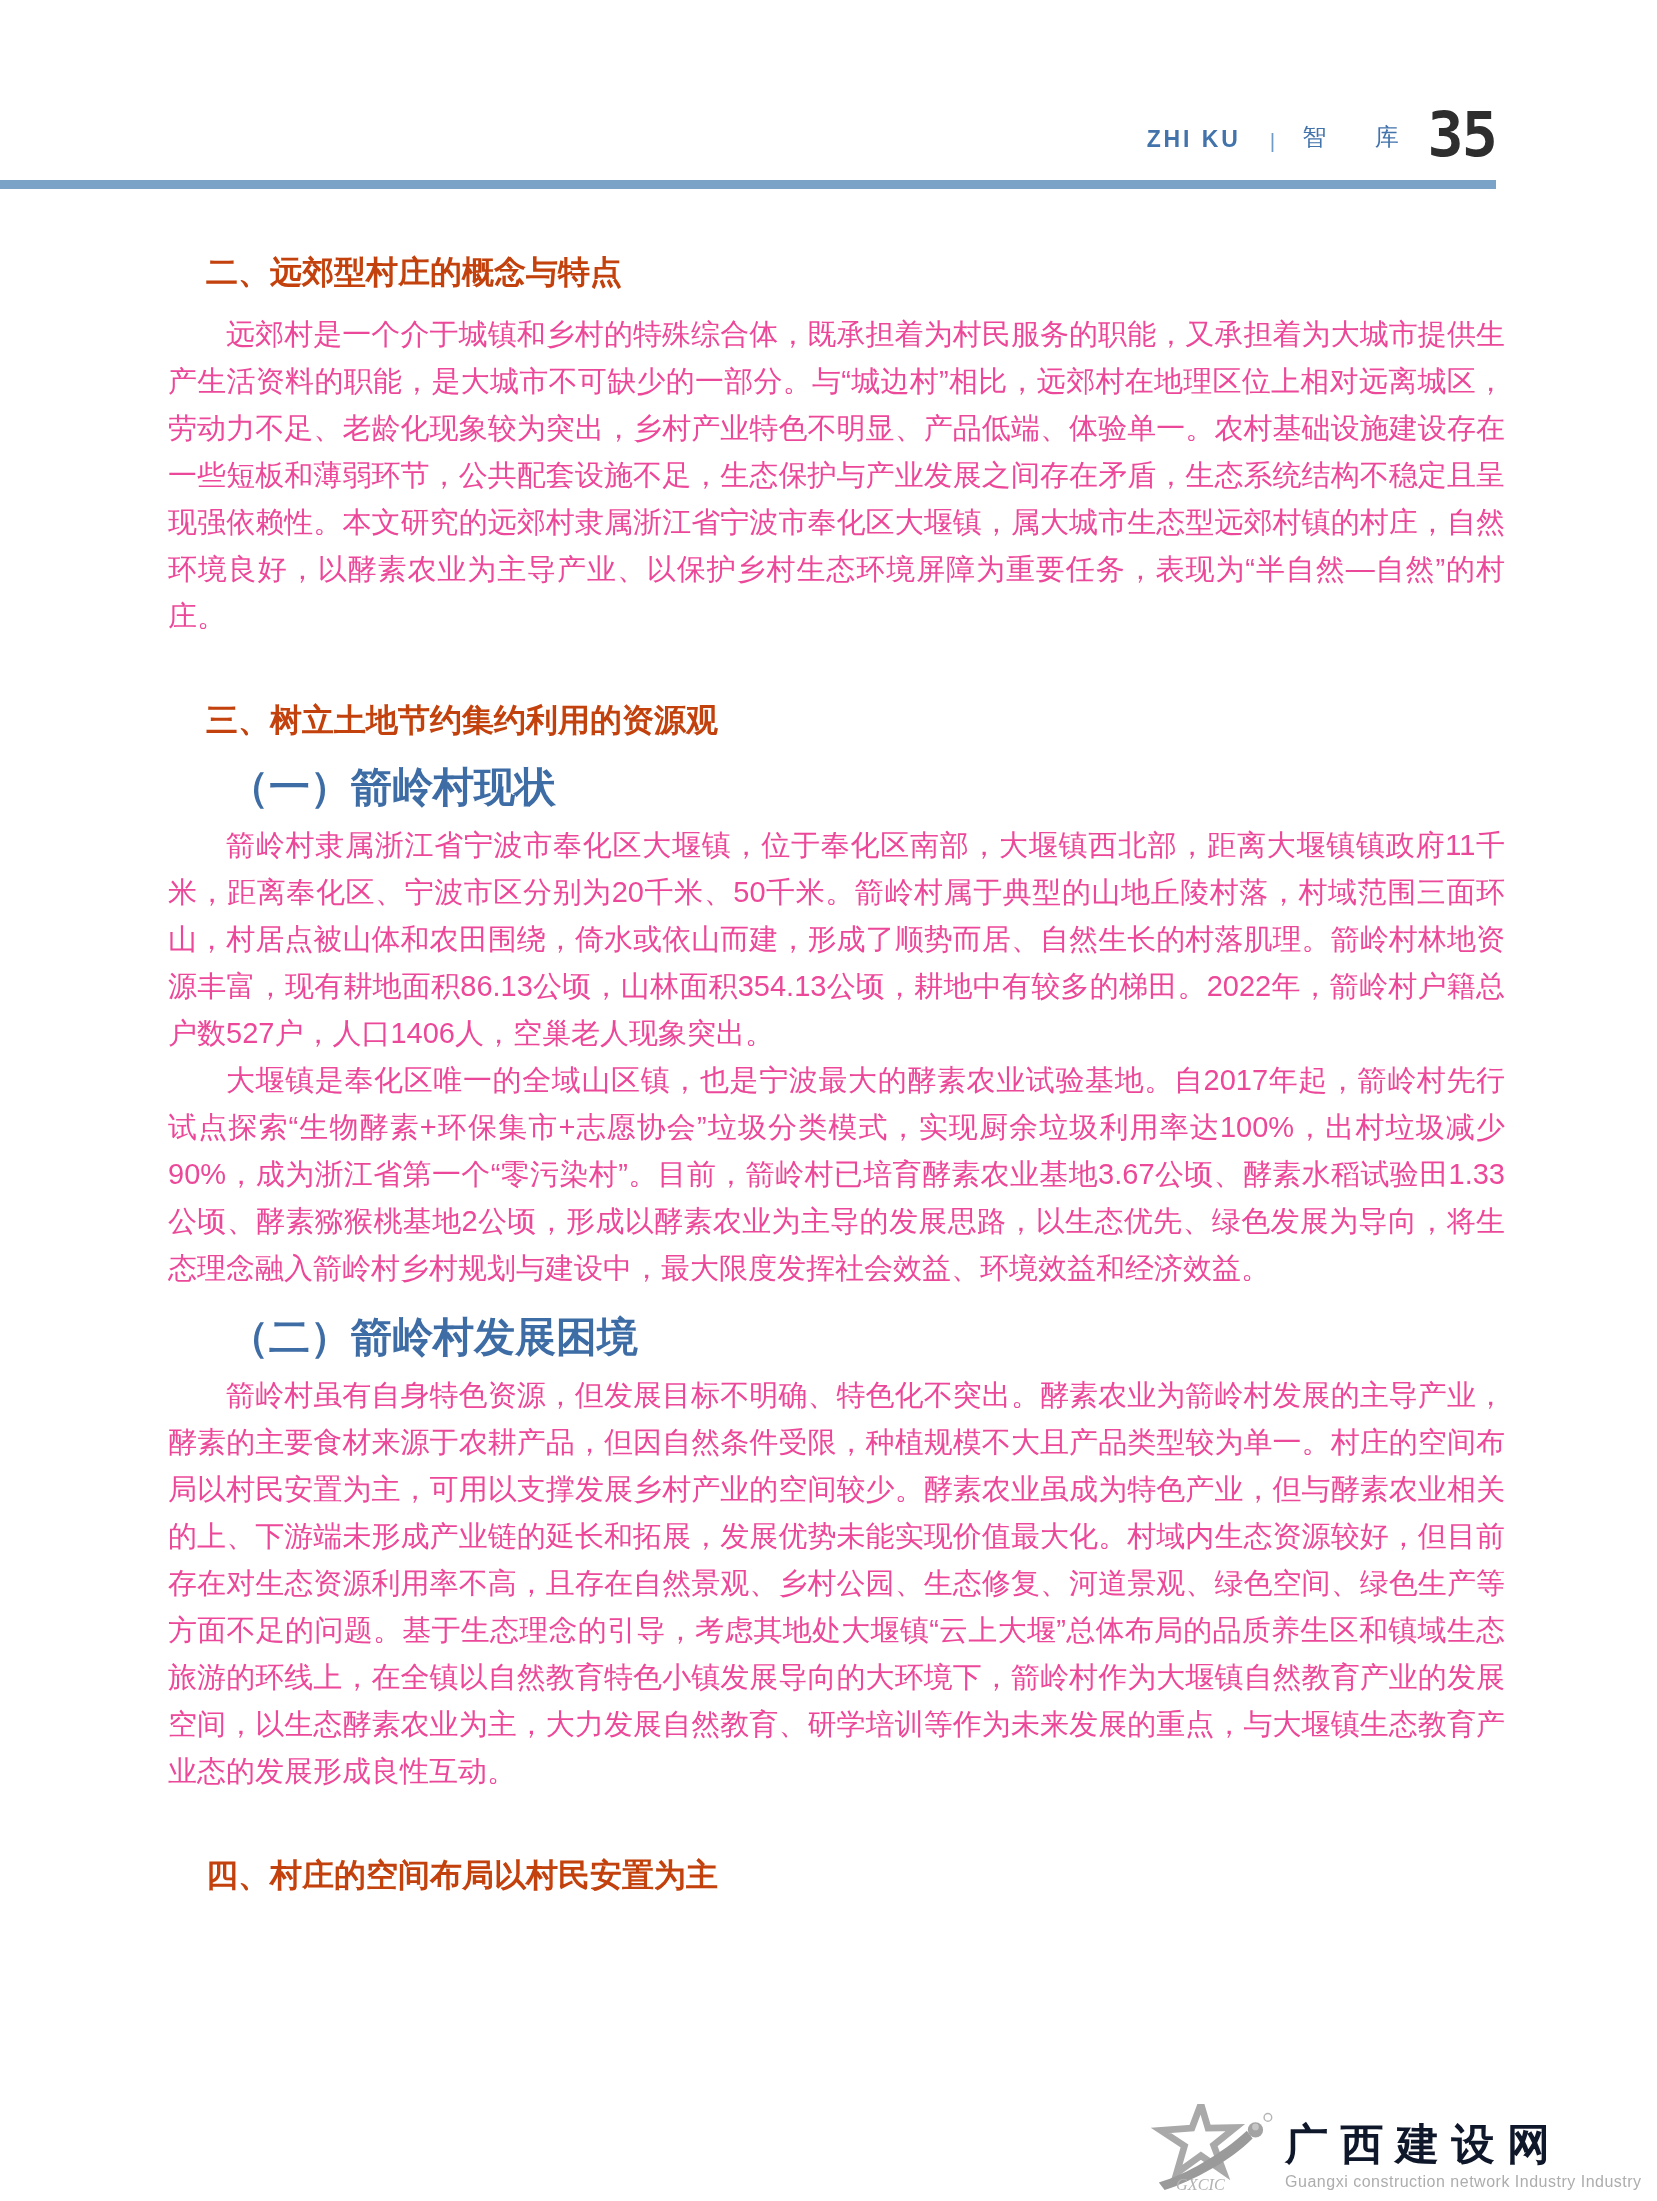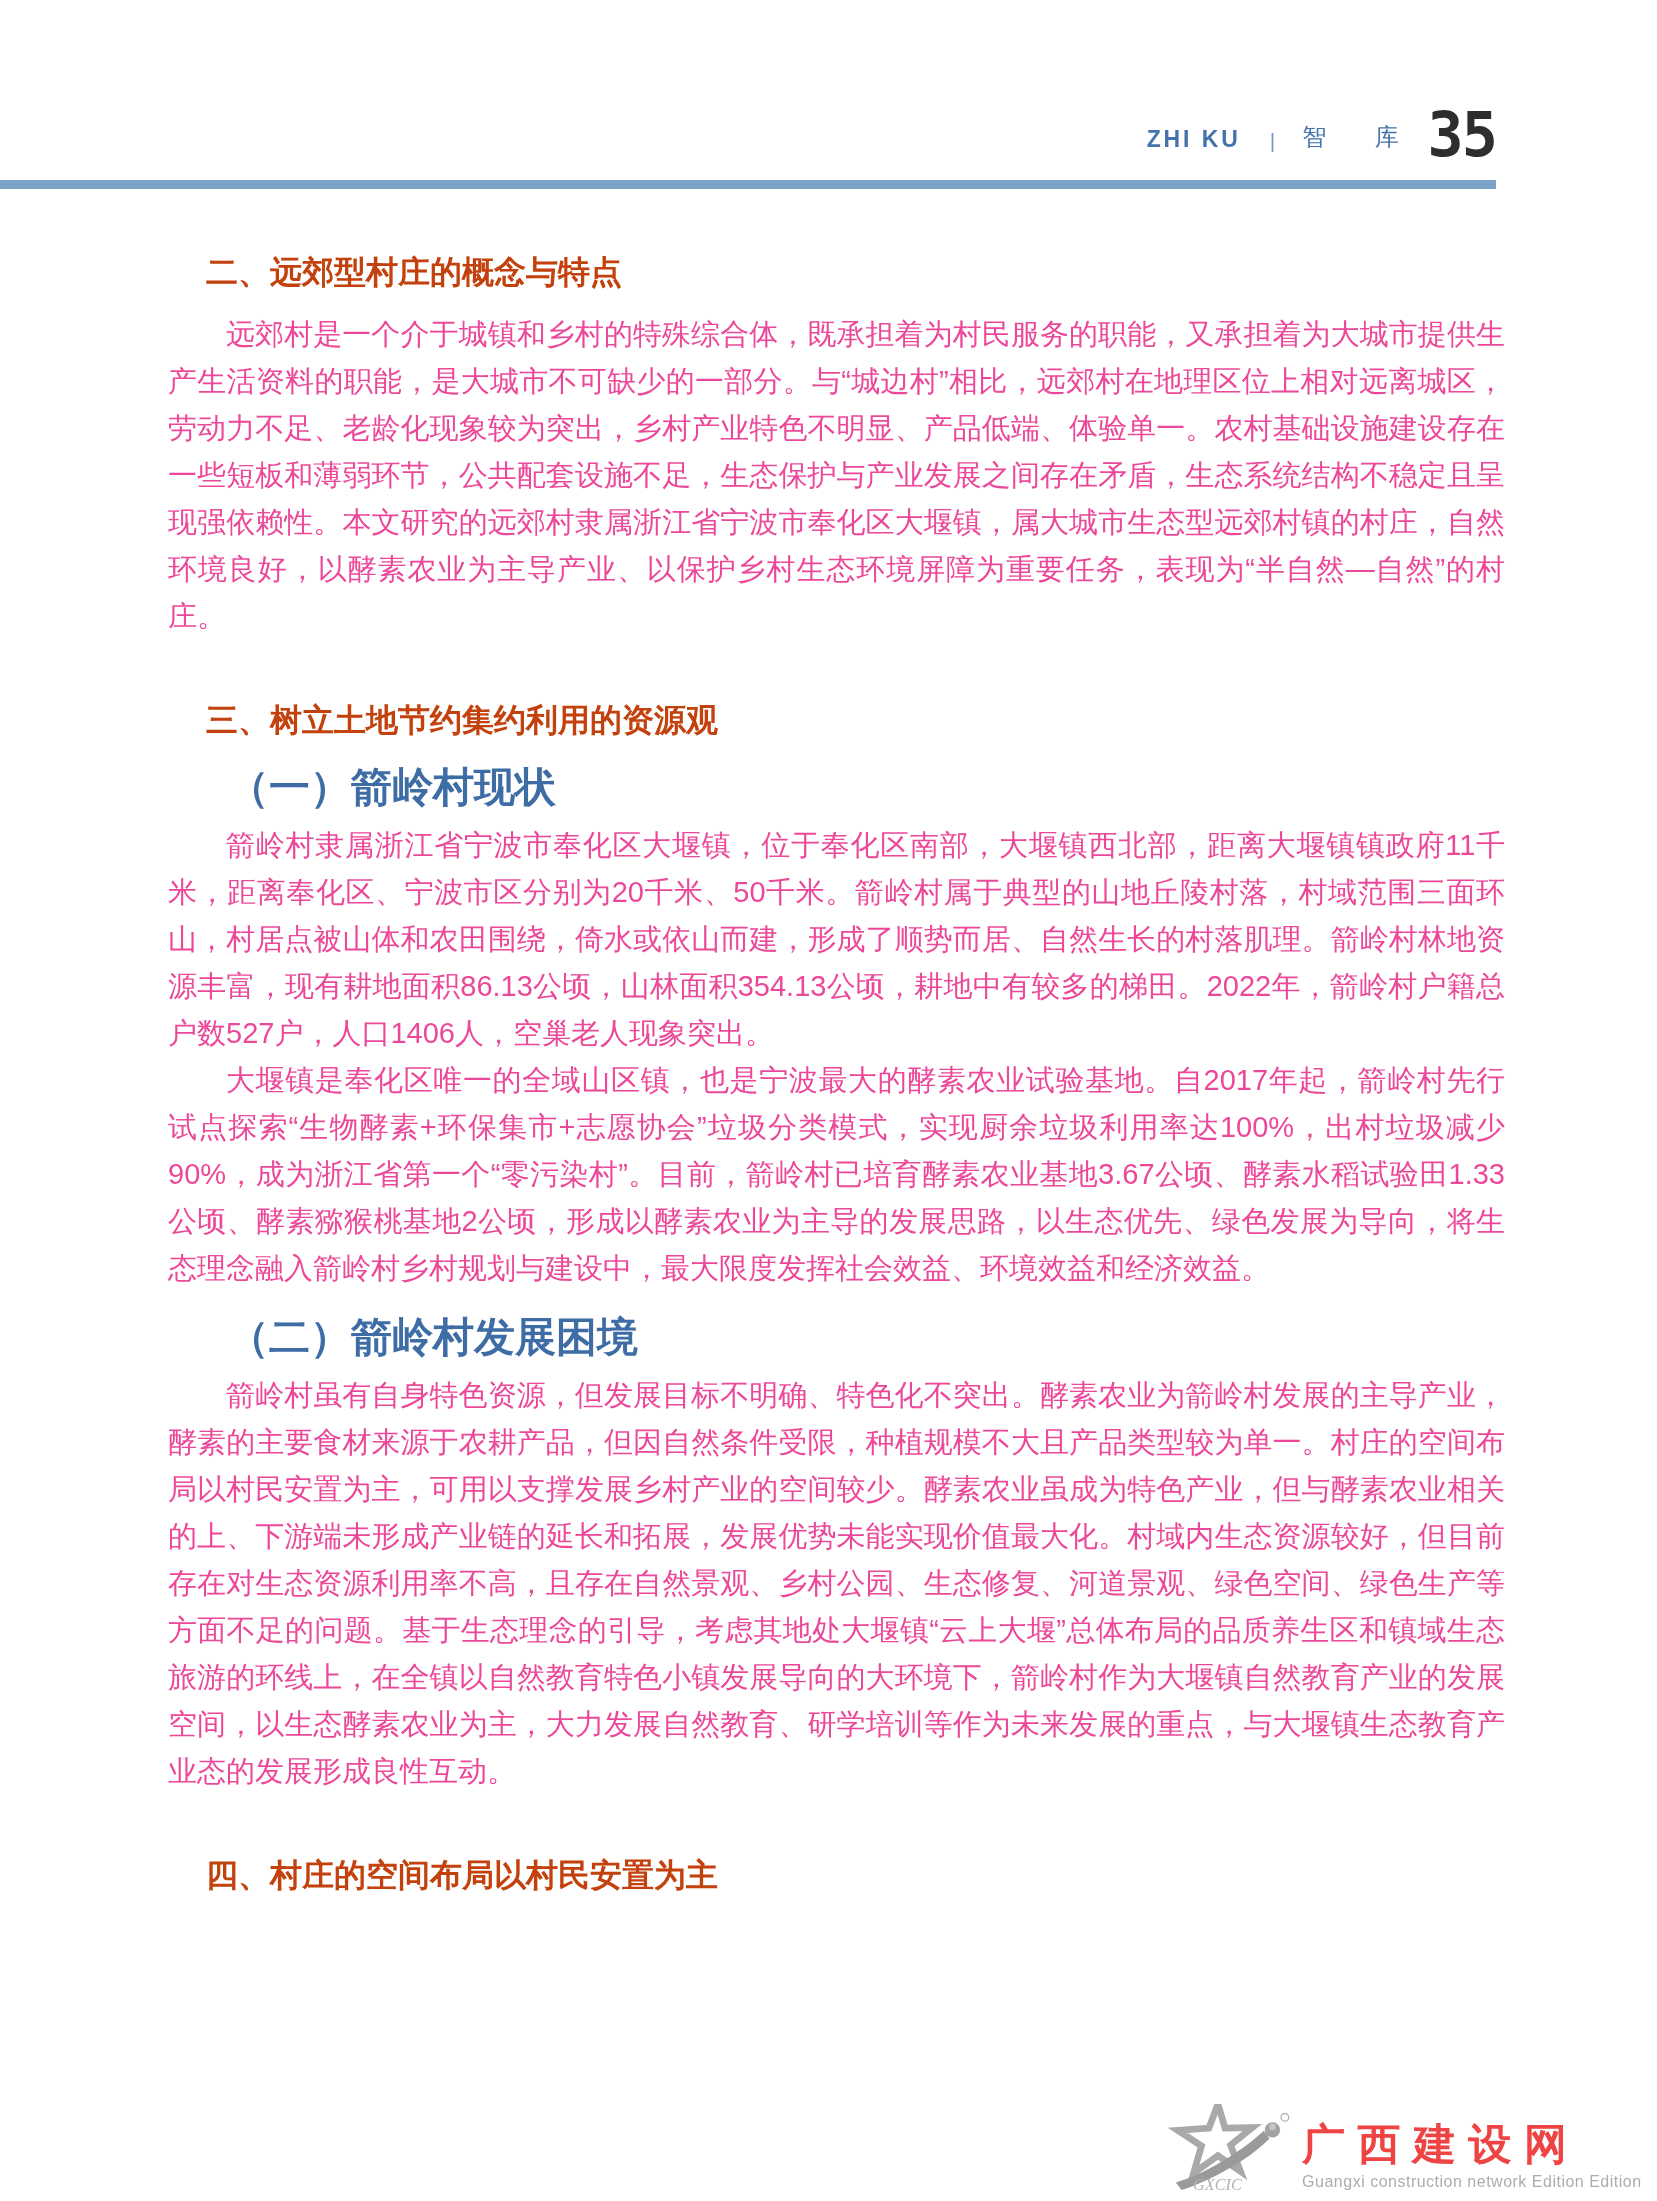--- a/index.html
+++ b/index.html
@@ -62,21 +62,21 @@
     font-weight: 400;
   }
   
   .footer {
     position: absolute; right: 15.4px; bottom: 9.6px;
     display: flex; align-items: flex-end;
   }
   .logo-mark { position: relative; width: 127px; height: 88px; margin-right: 11.5px; }
   .logo-text-block { padding-bottom: 1.9px; }
   .site-name {
-    color: #ef4444; font-size: 43px; letter-spacing: 12.5px;
+    color: #0f172a; font-size: 43px; letter-spacing: 12.5px;
     font-family: Liberation Serif, serif; font-weight: 600;
     line-height: 1.1; white-space: nowrap;
   }
   .site-tagline {
     color: #adadad; font-size: 16px; letter-spacing: 0.5px;
     margin-top: 3.8px; white-space: nowrap;
   }
 </style>
 </head>
 <body>
@@ -119,16 +119,16 @@
       <circle cx="113" cy="27" r="8" fill="#a3a3a3"></circle>
       <circle cx="113" cy="24" r="3.5" fill="#c6c6c6"></circle>
 
       <circle cx="126" cy="14" r="4" fill="none" stroke="#b5b5b5" stroke-width="1.5"></circle>
 
       <text x="30" y="90" font-size="17" font-style="italic" font-family="Liberation Serif, serif" fill="#b3b3b3">GXCIC</text>
     </svg>
   </div>
   <div class="logo-text-block">
     <div class="site-name">广西建设网</div>
-    <div class="site-tagline">Guangxi construction network Edition Edition</div>
+    <div class="site-tagline">Guangxi construction network Industry Industry</div>
   </div>
 </div>
 
 
 </body></html>

